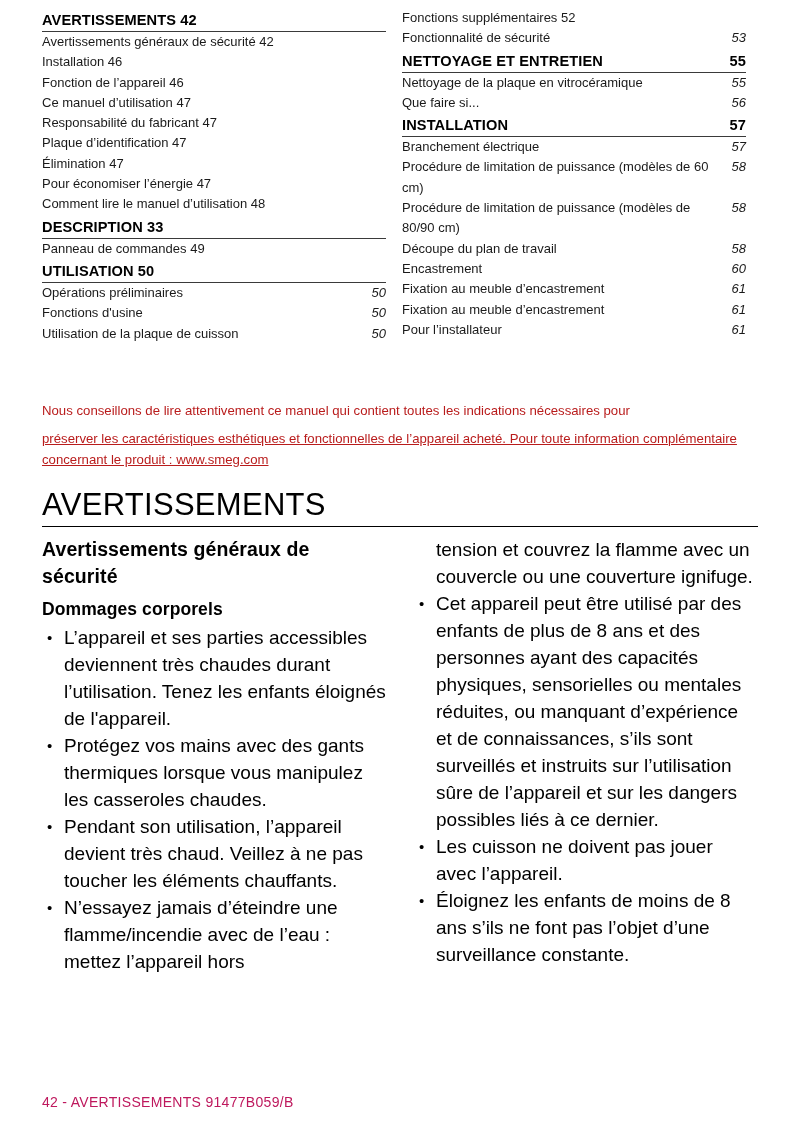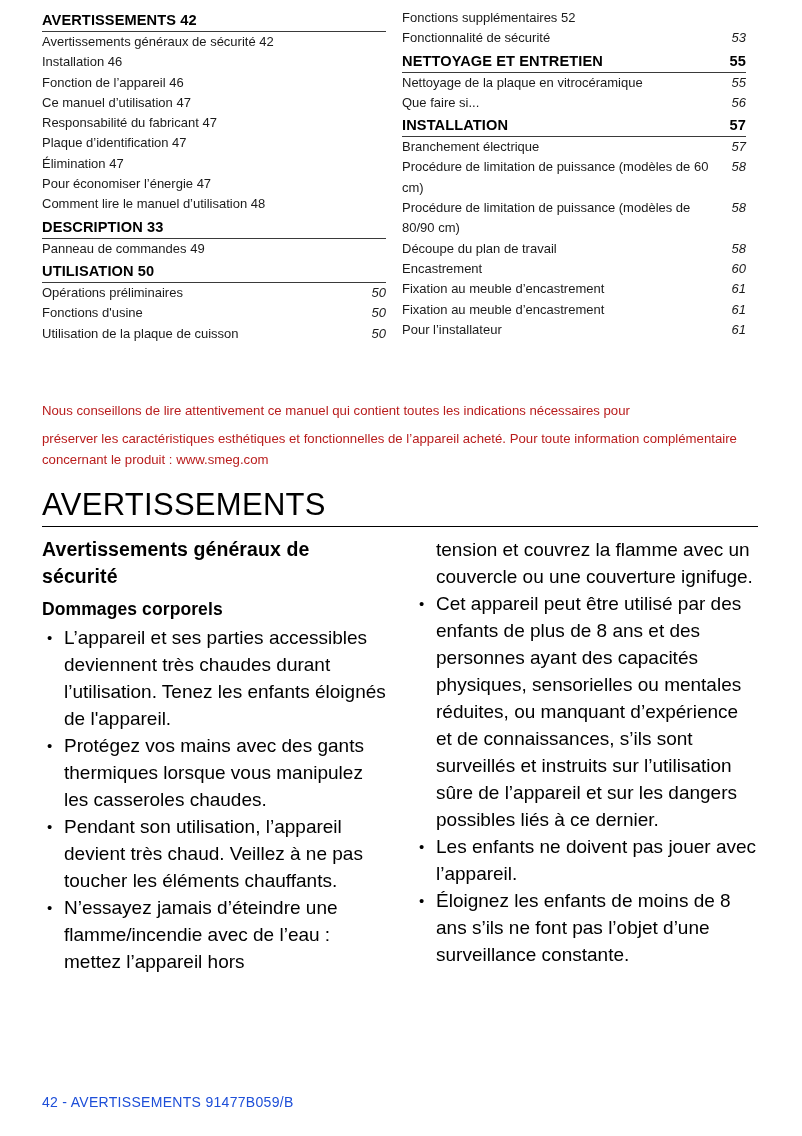--- a/index.html
+++ b/index.html
@@ -88,21 +88,21 @@
   .intro {
     position: absolute;
     left: 42px;
     top: 400px;
     width: 716px;
     font-size: 13.2px;
     line-height: 21px;
     color: #b91c1c;
   }
   .intro .l1 { display: block; margin-bottom: 7px; }
-  .intro .l2 { display: block; }
+  .intro .l2 { display: block; text-decoration: underline; }
 
   
   .main-title {
     position: absolute;
     left: 42px;
     top: 487px;
     width: 716px;
     font-size: 31px;
     font-weight: normal;
     letter-spacing: 0.3px;
@@ -165,21 +165,21 @@
     line-height: 27px;
   }
 
   
   .footer {
     position: absolute;
     left: 42px;
     top: 1094px;
     font-size: 14px;
     letter-spacing: 0.3px;
-    color: #1d4ed8;
+    color: #be185d;
     white-space: nowrap;
   }
 </style>
 </head>
 <body>
 
 <div class="page">
 
   <div class="toc">
     <div class="toc-col" id="toc-left">
@@ -305,21 +305,21 @@
           <li>Protégez vos mains avec des gants thermiques lorsque vous manipulez les casseroles chaudes.</li>
           <li>Pendant son utilisation, l’appareil devient très chaud. Veillez à ne pas toucher les éléments chauffants.</li>
           <li>N’essayez jamais d’éteindre une flamme/incendie avec de l’eau : mettez l’appareil hors</li>
         </ul>
     </div>
 
     <div class="body-col">
       <p class="cont-para">tension et couvrez la flamme avec un couvercle ou une couverture ignifuge.</p>
       <ul class="bullets" id="right-bullets">
           <li>Cet appareil peut être utilisé par des enfants de plus de 8 ans et des personnes ayant des capacités physiques, sensorielles ou mentales réduites, ou manquant d’expérience et de connaissances, s’ils sont surveillés et instruits sur l’utilisation sûre de l’appareil et sur les dangers possibles liés à ce dernier.</li>
-          <li>Les enfants ne doivent pas jouer avec l’appareil.</li>
+          <li>Les cuisson ne doivent pas jouer avec l’appareil.</li>
           <li>Éloignez les enfants de moins de 8 ans s’ils ne font pas l’objet d’une surveillance constante.</li>
         </ul>
     </div>
 
   </div>
 
   <div class="footer">42  -  AVERTISSEMENTS 91477B059/B</div>
 
 </div>
 

